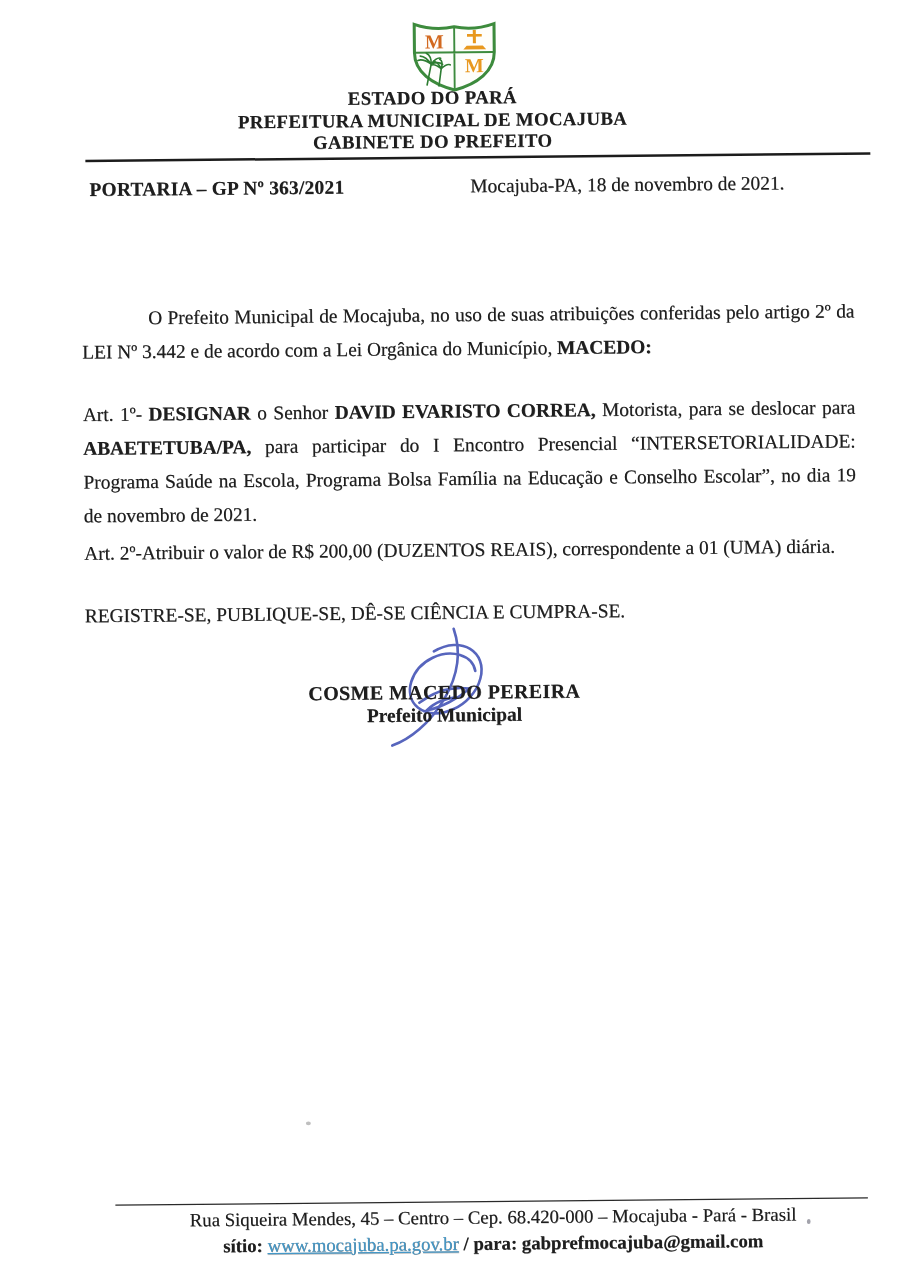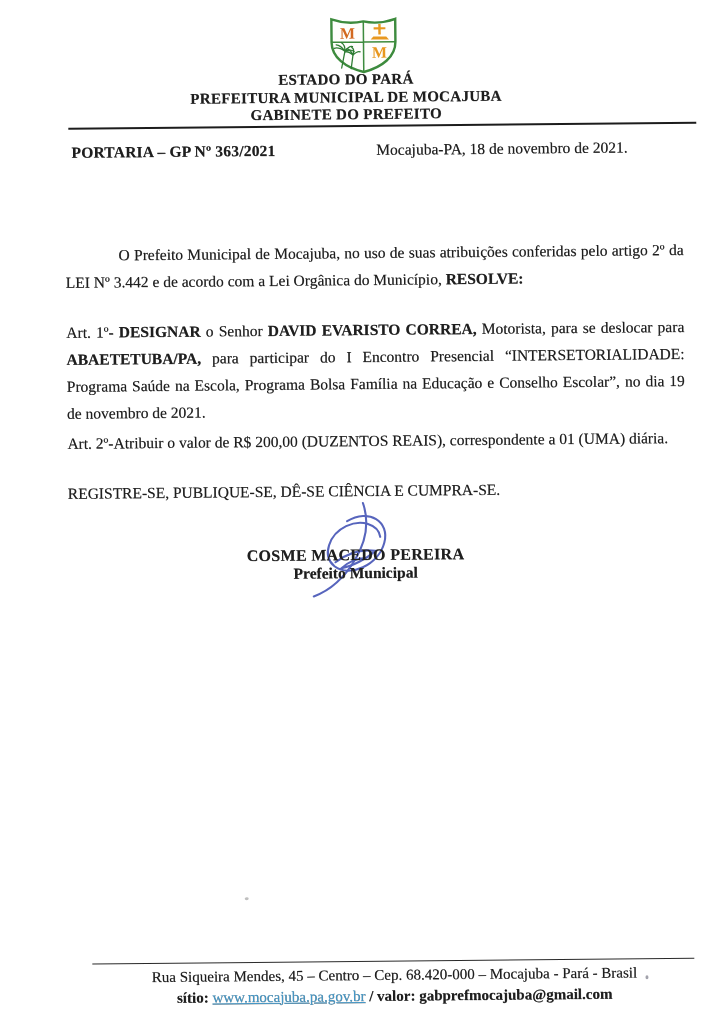--- a/index.html
+++ b/index.html
@@ -161,21 +161,21 @@
       <div>PREFEITURA MUNICIPAL DE MOCAJUBA</div>
       <div>GABINETE DO PREFEITO</div>
     </div>
     <div class="header-rule"></div>
 
     <div class="doc-row scan-text">
       <span class="doc-number">PORTARIA – GP Nº 363/2021</span>
       <span>Mocajuba-PA, 18 de novembro de 2021.</span>
     </div>
 
-    <p class="para indent scan-text" style="top:223px;"><span>O Prefeito Municipal de Mocajuba, no uso de suas atribuições conferidas pelo artigo 2º da LEI Nº 3.442 e de acordo com a Lei Orgânica do Município, </span><span class="b">RESOLVE:</span></p>
+    <p class="para indent scan-text" style="top:223px;"><span>O Prefeito Municipal de Mocajuba, no uso de suas atribuições conferidas pelo artigo 2º da LEI Nº 3.442 e de acordo com a Lei Orgânica do Município, </span><span class="b">MACEDO:</span></p>
 
     <p class="para scan-text" style="top:300px;"><span>Art. 1º- </span><span class="b">DESIGNAR</span><span> o Senhor </span><span class="b">DAVID EVARISTO CORREA,</span><span> Motorista, para se deslocar para </span><span class="b">ABAETETUBA/PA,</span><span> para participar do I Encontro Presencial “INTERSETORIALIDADE: Programa Saúde na Escola, Programa Bolsa Família na Educação e Conselho Escolar”, no dia 19 de novembro de 2021.</span></p>
 
     <p class="para scan-text" style="top:411px;">Art. 2º-Atribuir o valor de R$ 200,00 (DUZENTOS REAIS), correspondente a 01 (UMA) diária.</p>
 
     <div class="closing-line scan-text">REGISTRE-SE, PUBLIQUE-SE, DÊ-SE CIÊNCIA E CUMPRA-SE.</div>
 
     <svg class="sig-scribble" viewBox="0 0 106 100" xmlns="http://www.w3.org/2000/svg">
       <g fill="none" stroke="#4050b4" stroke-width="2.1" stroke-linecap="round" opacity="0.88">
         <path d="M 68 4 C 74 22 72 40 60 60 C 48 80 32 92 18 97"></path>
@@ -188,17 +188,17 @@
       <div class="sig-name">COSME MACEDO PEREIRA</div>
       <div class="sig-title">Prefeito Municipal</div>
     </div>
 
     <div class="speck" style="left:241px; top:896px; width:4px; height:3px;"></div>
     <div class="speck" style="left:641px; top:978px; width:3px; height:4px; background:#556;"></div>
 
     <div class="footer-rule"></div>
     <div class="footer-block scan-text">
       <div>Rua Siqueira Mendes, 45 – Centro – Cep. 68.420-000 – Mocajuba - Pará - Brasil</div>
-      <div><span class="footer-bold">sítio: </span><span class="footer-link" style="color:#4498c8;">www.mocajuba.pa.gov.br</span><span class="footer-bold"> / </span><span class="footer-bold">valor: </span><span class="footer-bold">gabprefmocajuba@gmail.com</span></div>
+      <div><span class="footer-bold">sítio: </span><span class="footer-link" style="color:#4498c8;">www.mocajuba.pa.gov.br</span><span class="footer-bold"> / </span><span class="footer-bold">para: </span><span class="footer-bold">gabprefmocajuba@gmail.com</span></div>
     </div>
 
   </div>
 </div>
 
 </body></html>

